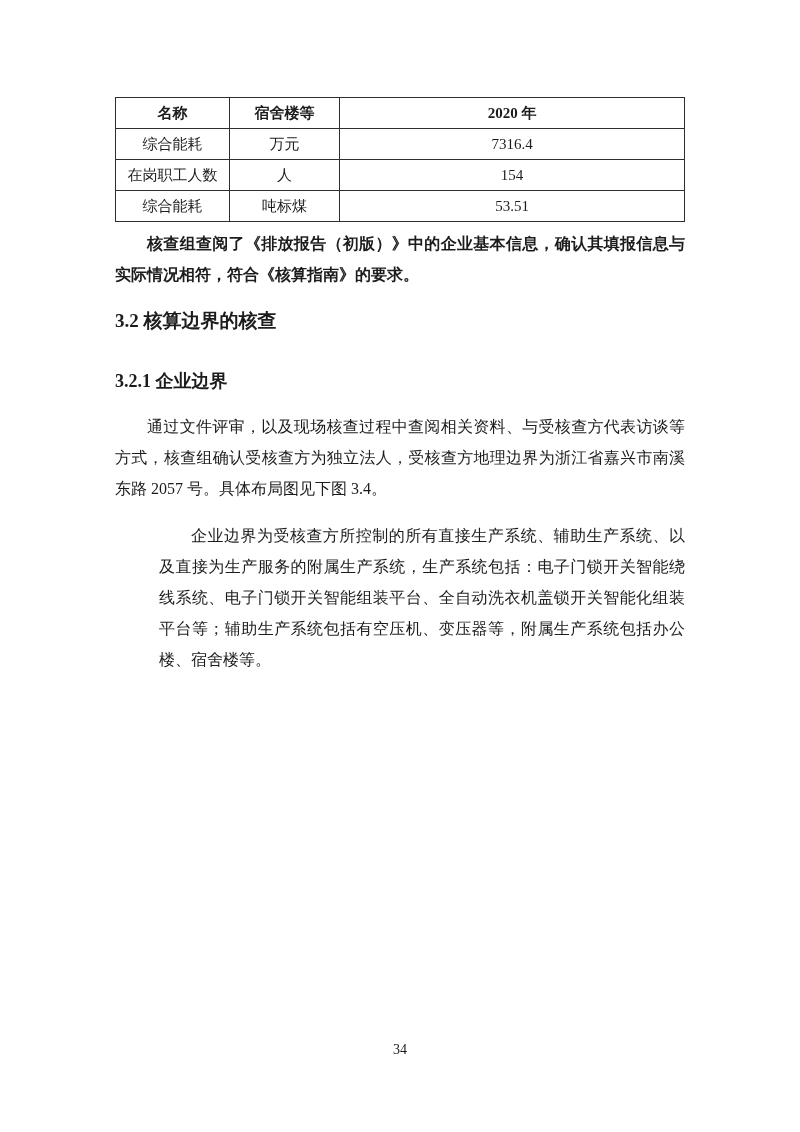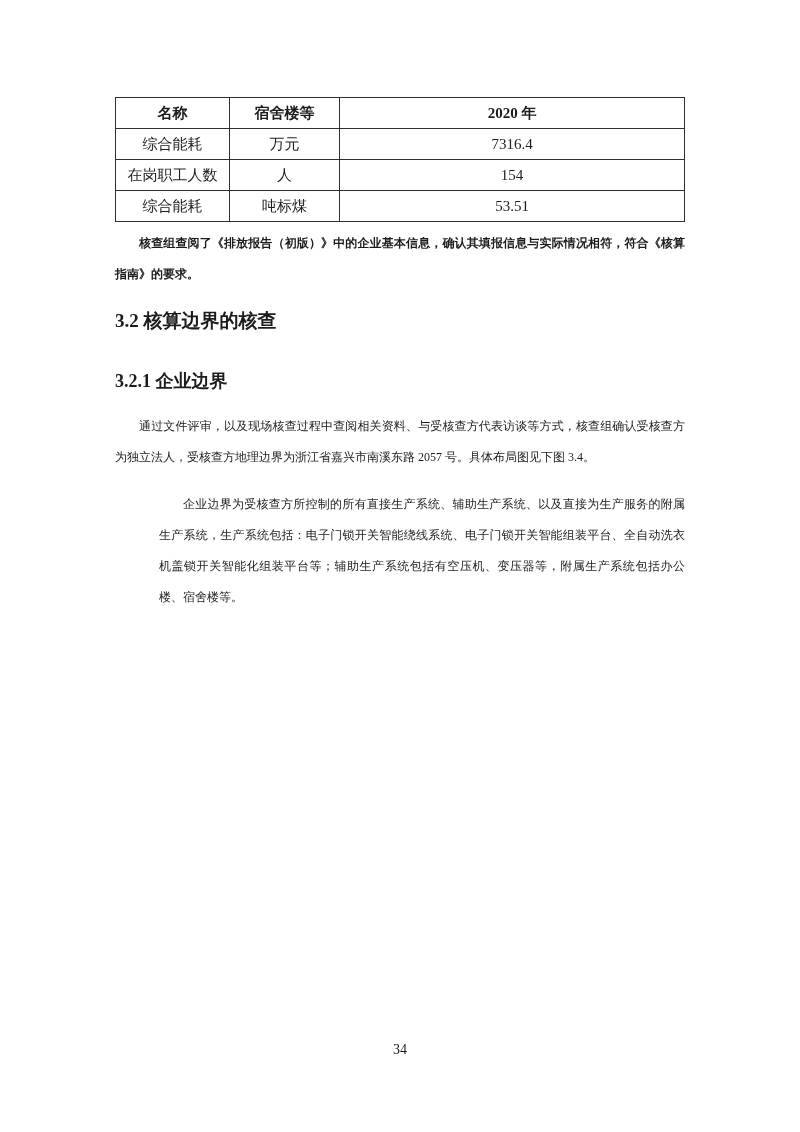--- a/index.html
+++ b/index.html
@@ -38,21 +38,21 @@
     white-space: nowrap;
   }
   table.info-table th {
     font-weight: bold;
   }
   .col-name   { width: 20%; }
   .col-unit   { width: 19.4%; }
   .col-year   { width: 60.6%; }
 
   p.body-text {
-    font-size: 12px;
+    font-size: 16px;
     line-height: 31px;
     text-align: justify;
     text-indent: 2em;
     margin: 0;
   }
   p.para-1 {
     margin-top: 6px;
     font-weight: bold;
   }
   h2.sec-heading {

